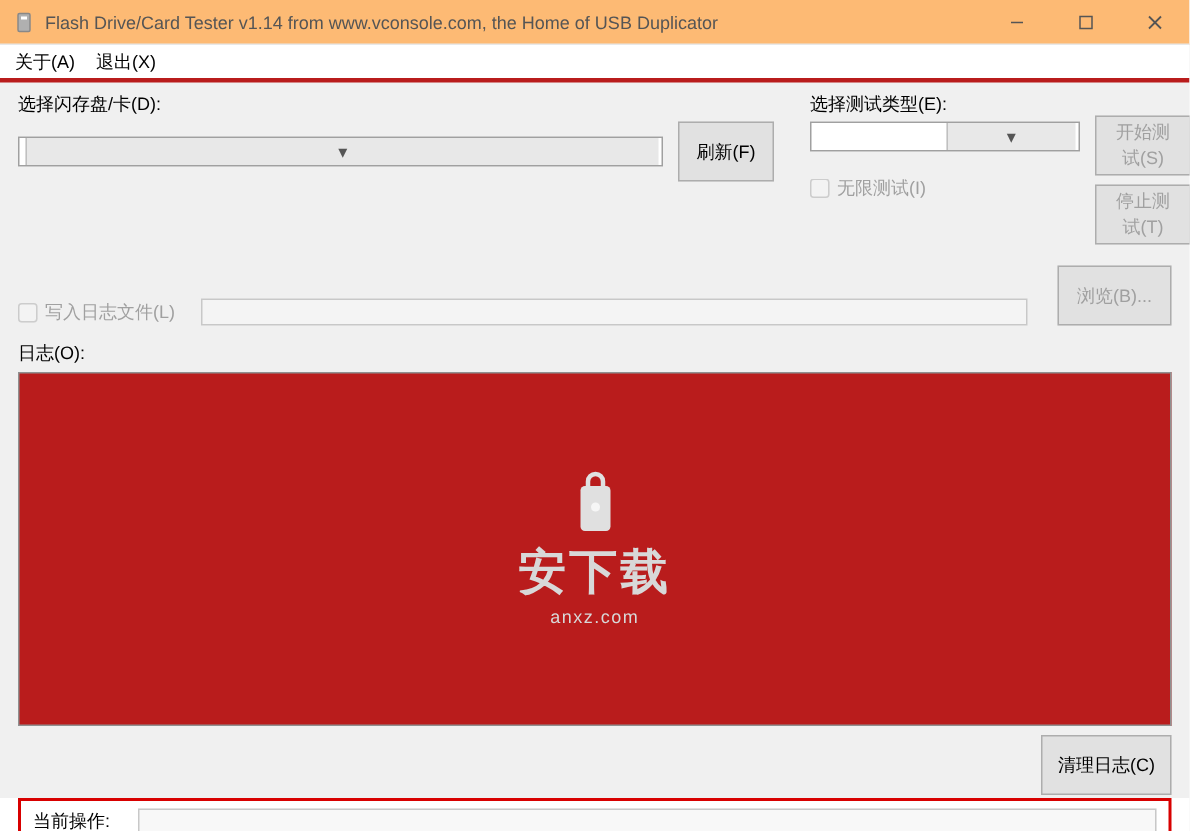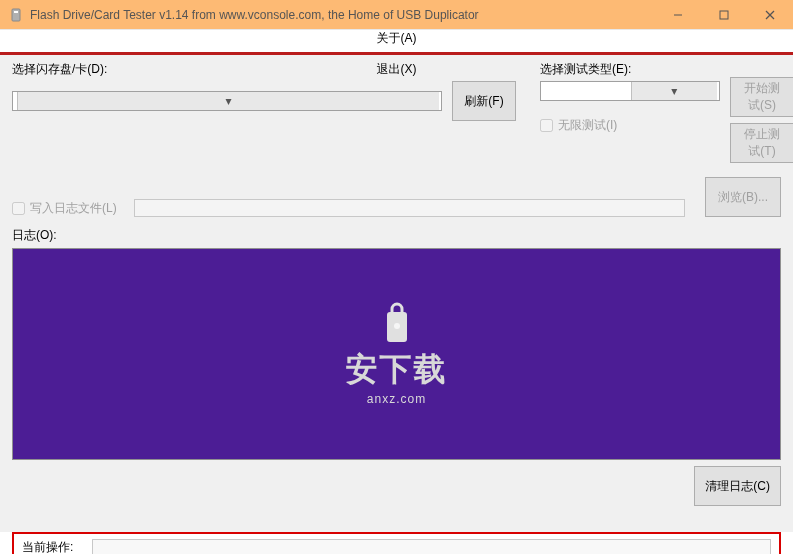--- a/index.html
+++ b/index.html
@@ -2,34 +2,34 @@
 <html><head>
 <meta charset="utf-8">
 <style>
 * { box-sizing: border-box; margin: 0; padding: 0; }
 body { font-family: "Microsoft YaHei", "SimSun", Arial, sans-serif; font-size: 12px; background: #fff; width: 793px; height: 554px; overflow: hidden; position: relative; color: #000; }
 .titlebar { height: 30px; display: flex; align-items: center; padding: 0 0 0 8px; background: #fdba74; border-bottom: 1px solid #e8e8e8; }
 .titlebar .icon { width: 16px; height: 16px; margin-right: 6px; display:inline-flex; align-items:center; justify-content:center;}
 .titlebar .title { flex: 1; color: #555; font-size: 12px; }
 .winbtns { display: flex; height: 100%; }
 .winbtn { width: 46px; height: 100%; display: flex; align-items: center; justify-content: center; color: #555; }
-.menubar { height: 22px; display: flex; align-items: center; padding: 0 10px; gap: 14px; font-size: 12px; color: #000; flex-direction: column; }
+.menubar { height: 22px; display: flex; align-items: center; padding: 0 10px; gap: 14px; font-size: 12px; color: #000; }
 .menuitem { cursor: default; }
 .client { padding: 6px 12px 0 12px; background: #f0f0f0; height: calc(100% - 30px - 22px - 22px); border-top:3px solid #b91c1c;}
 .row { display: flex; align-items: flex-start; gap: 10px; }
 .label { font-size: 12px; color: #000; }
 .dropdown { height: 20px; background: #fff; border: 1px solid #a0a0a0; display:flex; align-items:center; padding:0 2px 0 4px; font-size:12px; width:430px;}
 .dropdown span { flex:1; color:#333; white-space:nowrap; overflow:hidden;}
 .dropdown .caret { width:16px; text-align:center; color:#555; background:#e8e8e8; border-left:1px solid #c0c0c0; height:100%; display:flex; align-items:center; justify-content:center;}
 .btn { height: 40px; background: #e1e1e1; border: 1px solid #adadad; padding: 0 10px; font-size: 12px; color:#000; cursor:default; display:inline-flex; align-items:center; justify-content:center; min-width:64px;}
 .btn.disabled, .disabled { color:#a0a0a0; }
 .checkbox { display:inline-flex; align-items:center; gap:5px; font-size:12px; }
 .checkbox input { width:13px; height:13px; }
 .textfield { height:18px; background:#f4f4f4; border:1px solid #c8c8c8; }
-.logarea { margin-top:4px; background:#4c1d95; border:1px solid #909090; height:212px; position:relative; }
+.logarea { margin-top:4px; background:#b91c1c; border:1px solid #909090; height:236px; position:relative; }
 .watermark { position:absolute; left:50%; top:50%; transform:translate(-50%,-50%); color:#d8d8d8; text-align:center; pointer-events:none; font-family:Arial,sans-serif;}
 .watermark .cn { font-size:32px; font-weight:bold; letter-spacing:2px;}
 .watermark .en { font-size:12px; letter-spacing:1px;}
 .clearrow { display:flex; justify-content:flex-end; padding:6px 0 4px 0;}
 .statusbox { border:2px solid #d80000; padding:4px 8px 8px 8px; margin:0 0px 0 0px; margin-top:0px;}
 .statusbox-wrapper { padding:0 12px 6px 12px; background:#fff;}
 .srow { display:flex; align-items:center; height:18px; gap:0; margin-bottom:3px;}
 .srow .slabel { width:70px; color:#000;}
 .srow .sfield { flex:1; height:16px; border:1px solid #c8c8c8; background:#f8f8f8;}
 .col-left { flex:0 0 512px; }

